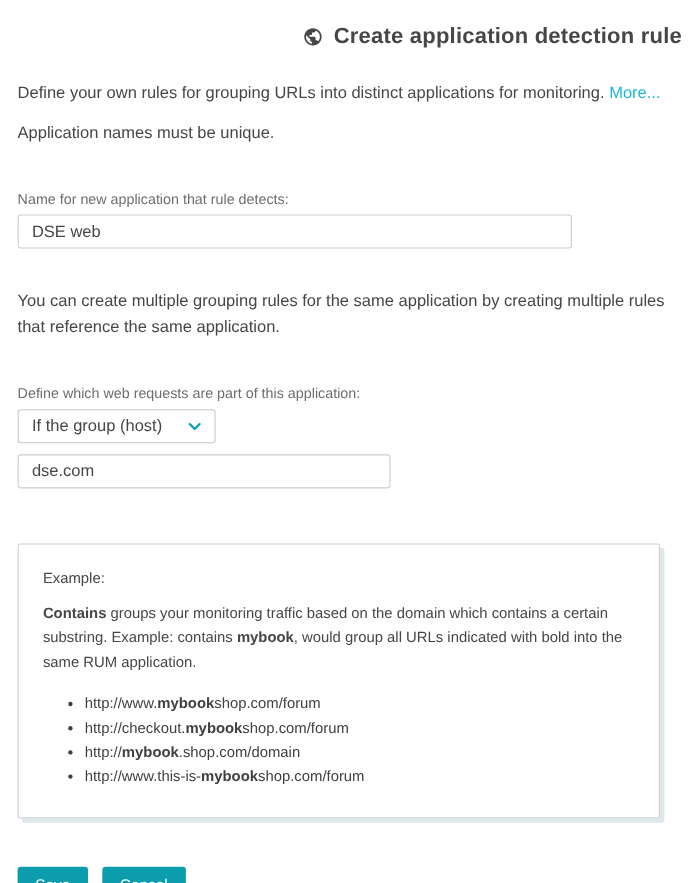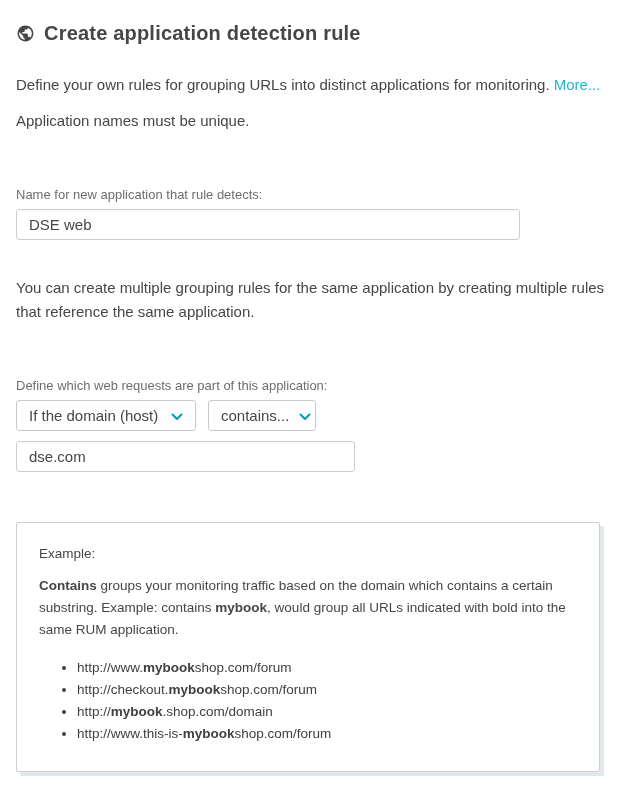--- a/index.html
+++ b/index.html
@@ -9,20 +9,21 @@
     height: 803px;
     font-family: "Liberation Sans", "DejaVu Sans", sans-serif;
     color: #454646;
     padding: 22px 16px 0 16px;
     overflow: hidden;
   }
   .page-title-row {
     display: flex;
     align-items: center;
     gap: 9px;
+    justify-content: flex-end;
   }
   .page-title {
     font-size: 20px;
     font-weight: 600;
     color: #454646;
     letter-spacing: 0.2px;
   }
   .globe { width: 19px; height: 19px; display: block; }
   p.body-text {
     font-size: 15px;
@@ -31,21 +32,21 @@
   }
   .intro { margin-top: 28px; width: 600px; }
   a.more-link {
     color: #1db7d6;
     text-decoration: none;
     cursor: pointer;
   }
   .unique-note { margin-top: 12px; }
   .field-label {
     display: block;
-    margin-top: 54px;
+    margin-top: 40px;
     font-size: 13px;
     color: #6b6e70;
     line-height: 16px;
   }
   input.text-input {
     display: block;
     margin-top: 6px;
     height: 31px;
     border: 1px solid #cdcdcd;
     border-radius: 3px;
@@ -139,29 +140,21 @@
 
 <label class="field-label" for="app-name-input">Name for new application that rule detects:</label>
 <input id="app-name-input" class="text-input" type="text" value="DSE web" style="">
 
 <p class="body-text multi-note">You can create multiple grouping rules for the same application by creating multiple rules that reference the same application.</p>
 
 <label class="field-label">Define which web requests are part of this application:</label>
 
 <div class="dropdown-row">
   <div id="condition-dropdown" class="dropdown">
-    <span>If the domain (host)</span>
-    <span>
-      <svg class="chev" viewBox="0 0 12 8" fill="none" aria-hidden="true">
-        <path d="M1.5 1.5 L6 6 L10.5 1.5" stroke="#00a1b2" stroke-width="2" stroke-linecap="round" stroke-linejoin="round"></path>
-      </svg>
-    </span>
-  </div>
-  <div id="operator-dropdown" class="dropdown">
-    <span>contains...</span>
+    <span>If the group (host)</span>
     <span>
       <svg class="chev" viewBox="0 0 12 8" fill="none" aria-hidden="true">
         <path d="M1.5 1.5 L6 6 L10.5 1.5" stroke="#00a1b2" stroke-width="2" stroke-linecap="round" stroke-linejoin="round"></path>
       </svg>
     </span>
   </div>
 </div>
 
 <input id="pattern-input" class="text-input" type="text" value="dse.com" style="">
 

